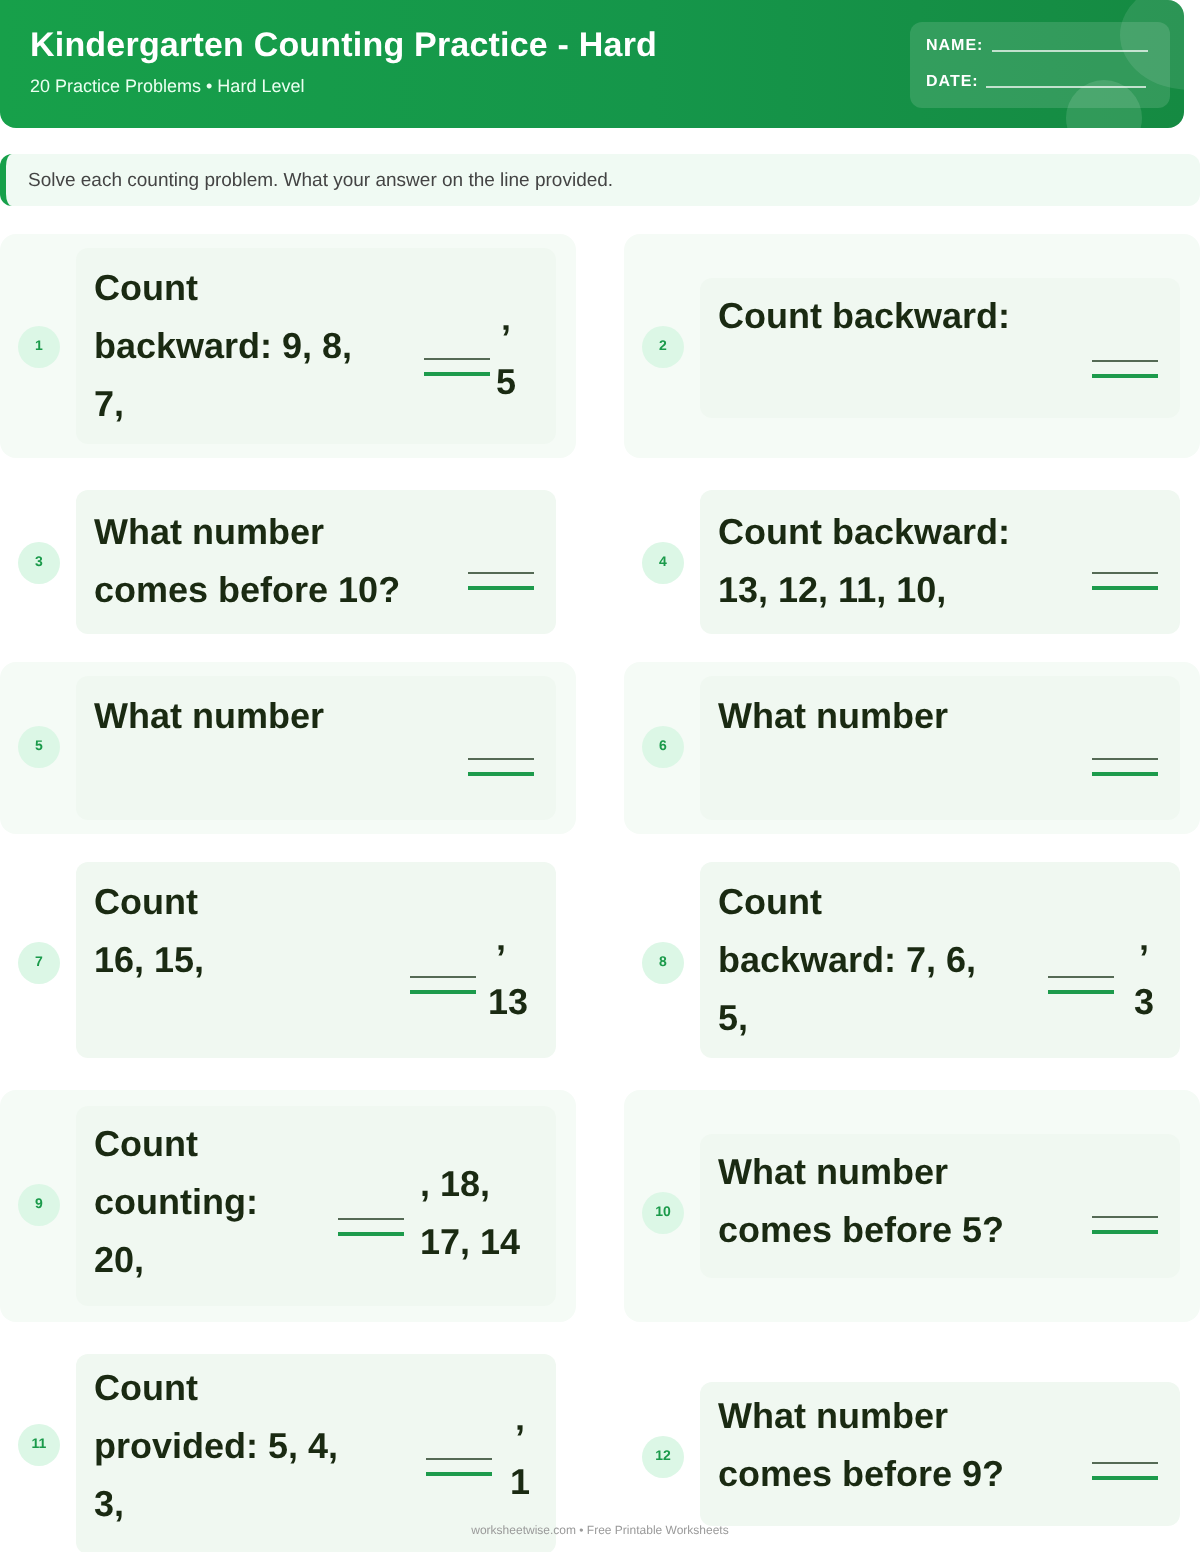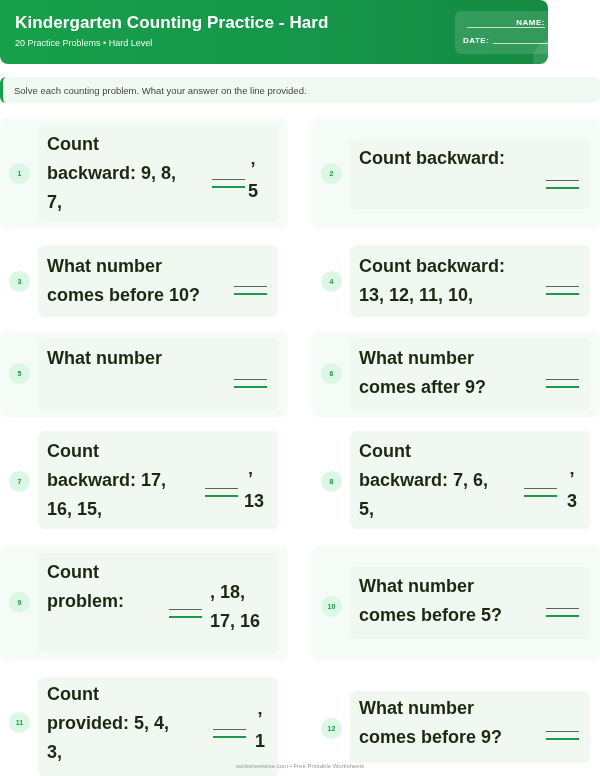--- a/index.html
+++ b/index.html
@@ -1,20 +1,20 @@
 <!DOCTYPE html>
 <html><head>
   <meta charset="utf-8">
   <style>
     * { box-sizing: border-box; margin: 0; padding: 0; }
     html, body { width: 600px; height: 776px; overflow: hidden; background: #ffffff; }
     body { font-family: "Liberation Sans", sans-serif; position: relative; }
 
     .header {
-      position: absolute; left: 0; top: 0; width: 548px; height: 64px;
+      position: absolute; left: 0; top: 0; width: 592px; height: 64px;
       background: linear-gradient(90deg, #17a04a 0%, #15964a 55%, #158a42 100%);
       border-radius: 0 0 8px 8px;
       overflow: hidden;
       border-top-right-radius: 8px;
     }
     .header .circle1 {
       position: absolute; left: 560px; top: -10px; width: 70px; height: 55px;
       border-radius: 50%; background: rgba(255,255,255,0.10);
     }
     .header .circle2 {
@@ -83,21 +83,21 @@
   </style>
 </head>
 <body>
 
 <div class="header">
   <div class="circle1"></div>
   <div class="circle2"></div>
   <div class="title">Kindergarten Counting Practice - Hard</div>
   <div class="subtitle">20 Practice Problems • Hard Level</div>
   <div class="name-box">
-    <div class="field-row" style="top:7px;flex-direction:column;">
+    <div class="field-row" style="top:7px;">
       <span>NAME:</span>
       <span class="line" style="width:78px;"></span>
     </div>
     <div class="field-row" style="top:25px;">
       <span>DATE:</span>
       <span class="line" style="width:80px;"></span>
     </div>
   </div>
 </div>
 
@@ -169,34 +169,32 @@
       <div class="l1"></div>
       <div class="l2"></div>
     </div>
 </div>
 
 <div class="card tint" style="left:312px;top:331px;width:288px;height:86px;">
   <div class="inner" style="left:38px;top:7px;width:240px;height:72px;"></div>
   <div class="badge" style="left:9px;top:32px;">6</div>
   <div class="qtext" style="left:47px;top:13px;">
     <div>What number</div>
-    <div>comes after 9?</div>
   </div>
   <div class="ans" style="left:234px;top:48px;">
       <div class="l1"></div>
       <div class="l2"></div>
     </div>
 </div>
 
 <div class="card" style="left:0;top:426px;width:288px;height:108px;">
   <div class="inner" style="left:38px;top:5px;width:240px;height:98px;"></div>
   <div class="badge" style="left:9px;top:45px;">7</div>
   <div class="qtext" style="left:47px;top:11px;">
     <div>Count</div>
-    <div>backward: 17,</div>
     <div>16, 15,</div>
   </div>
   <div class="ans" style="left:205px;top:62px;">
       <div class="l1"></div>
       <div class="l2"></div>
     </div>
   <div class="tail" style="left:244px;top:42px;width:30px;text-align:left;">
     <div style="padding-left:4px;">’</div>
     <div>13</div>
   </div>
@@ -218,29 +216,30 @@
     <div>’</div>
     <div>3</div>
   </div>
 </div>
 
 <div class="card tint" style="left:0;top:545px;width:288px;height:116px;">
   <div class="inner" style="left:38px;top:8px;width:240px;height:100px;"></div>
   <div class="badge" style="left:9px;top:47px;">9</div>
   <div class="qtext" style="left:47px;top:13px;">
     <div>Count</div>
-    <div>problem:</div>
+    <div>counting:</div>
+    <div>20,</div>
   </div>
   <div class="ans" style="left:169px;top:64px;">
       <div class="l1"></div>
       <div class="l2"></div>
     </div>
   <div class="tail" style="left:210px;top:33px;width:62px;text-align:left;line-height:29px;">
     <div>, 18,</div>
-    <div>17, 16</div>
+    <div>17, 14</div>
   </div>
 </div>
 
 <div class="card tint" style="left:312px;top:545px;width:288px;height:116px;">
   <div class="inner" style="left:38px;top:22px;width:240px;height:72px;"></div>
   <div class="badge" style="left:9px;top:51px;">10</div>
   <div class="qtext" style="left:47px;top:27px;">
     <div>What number</div>
     <div>comes before 5?</div>
   </div>

